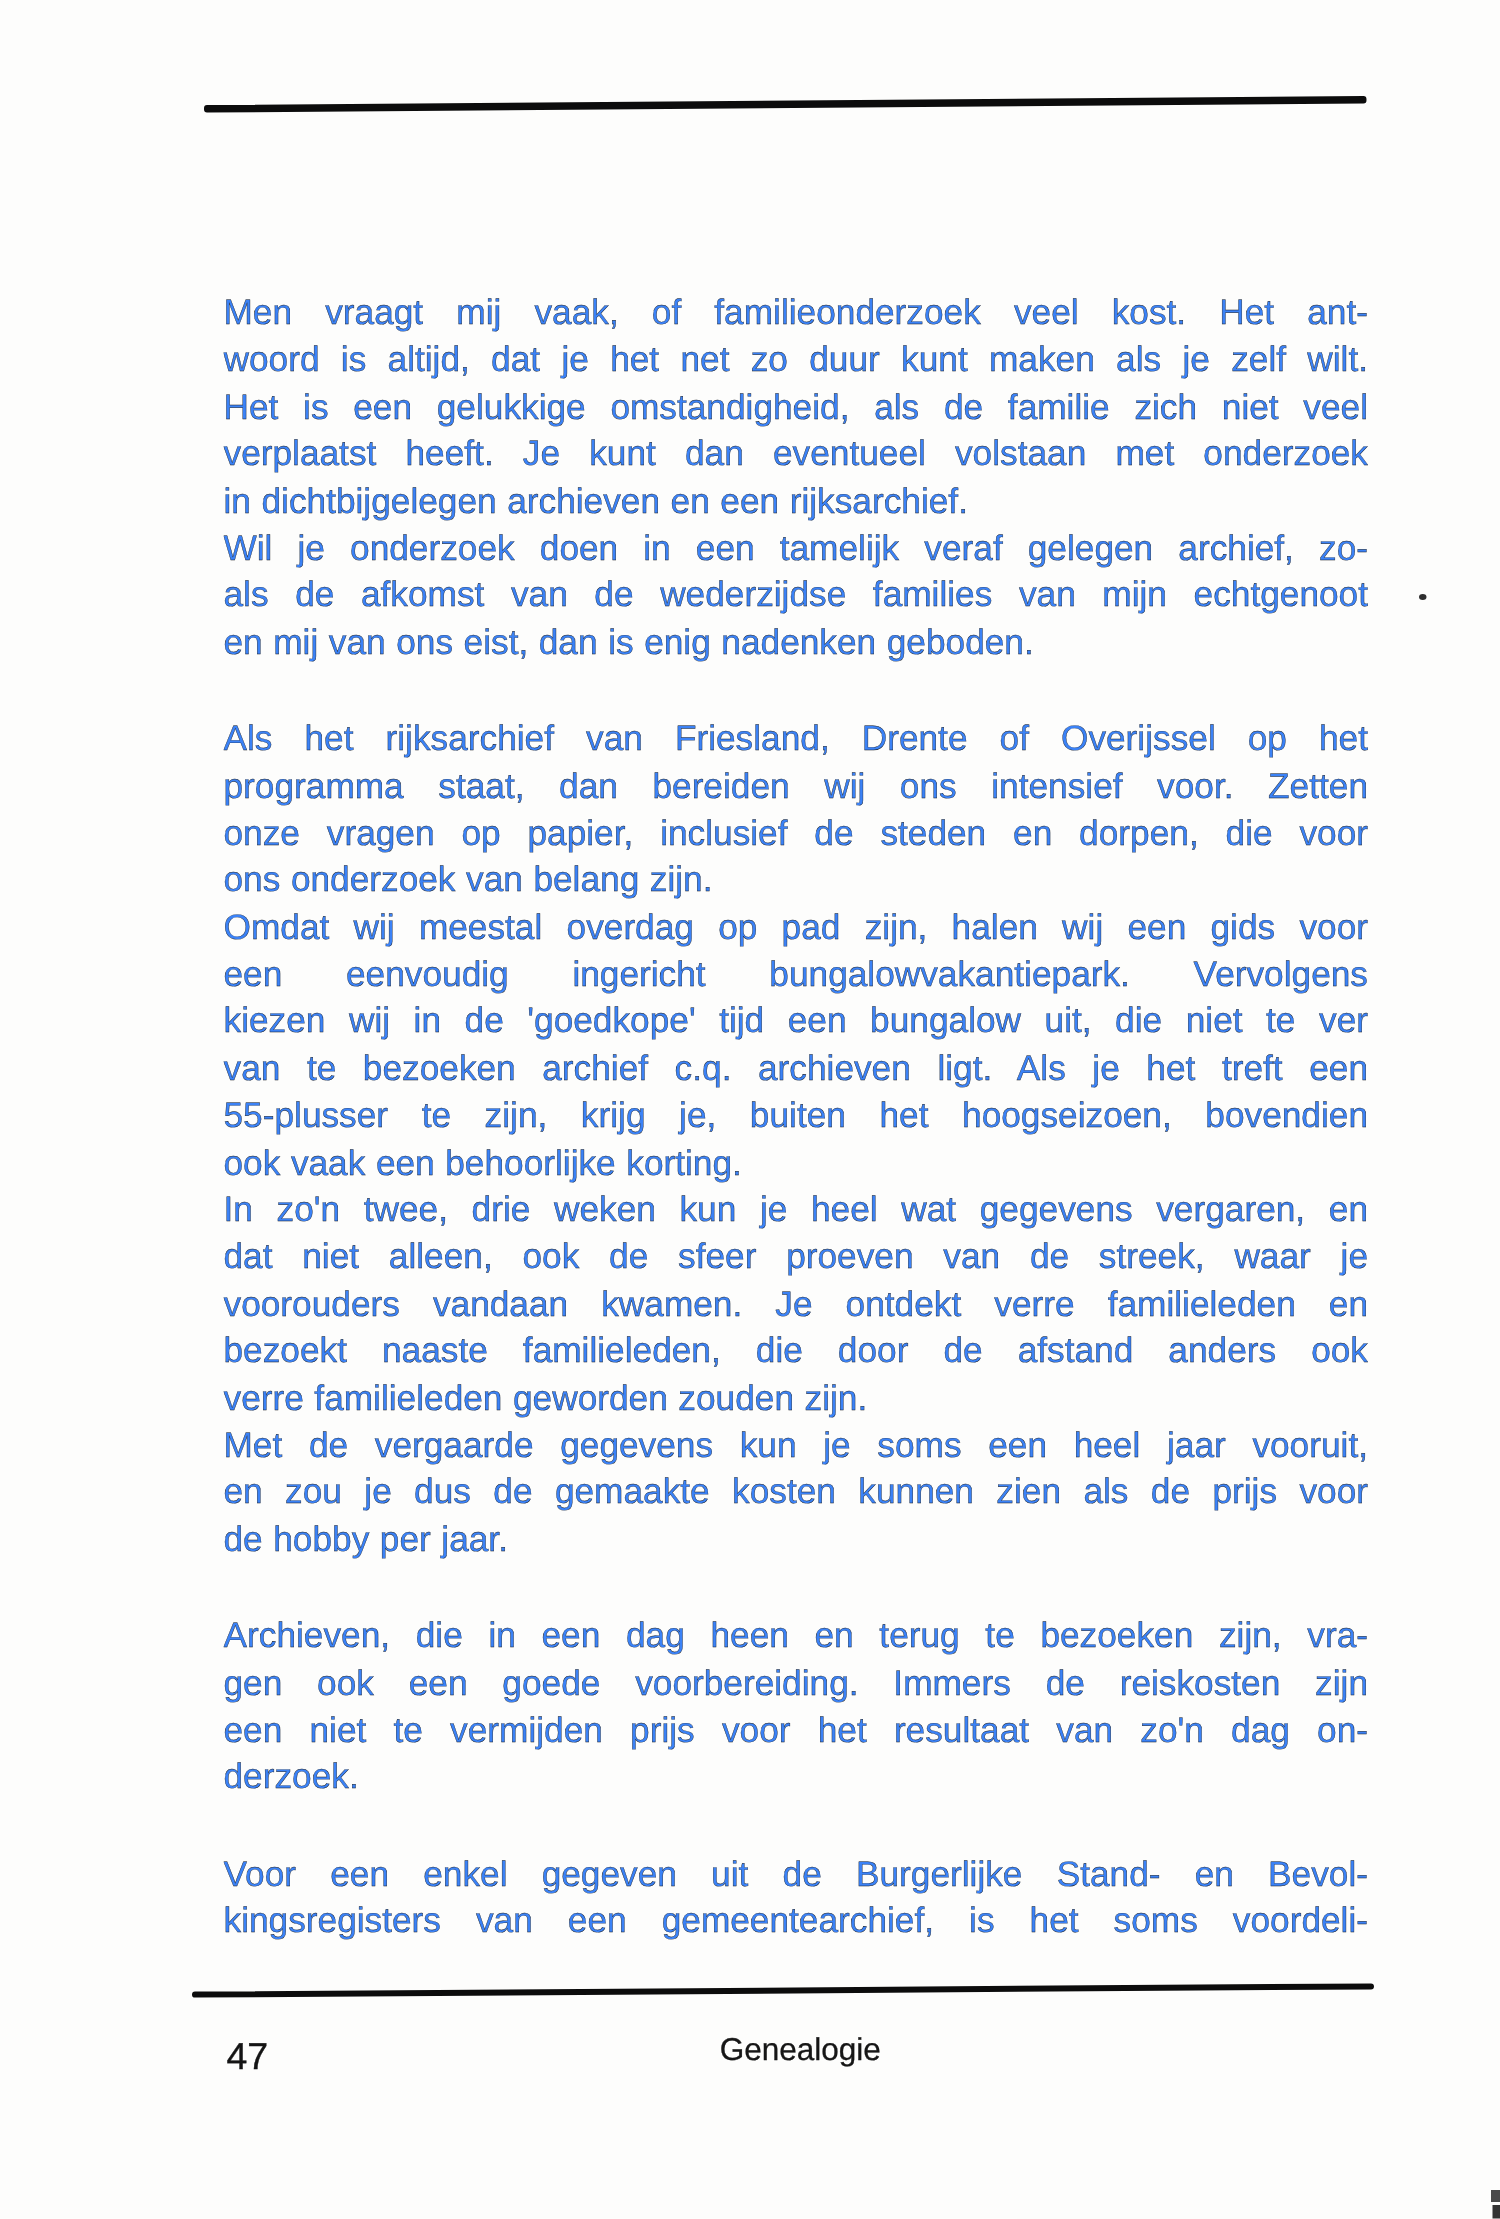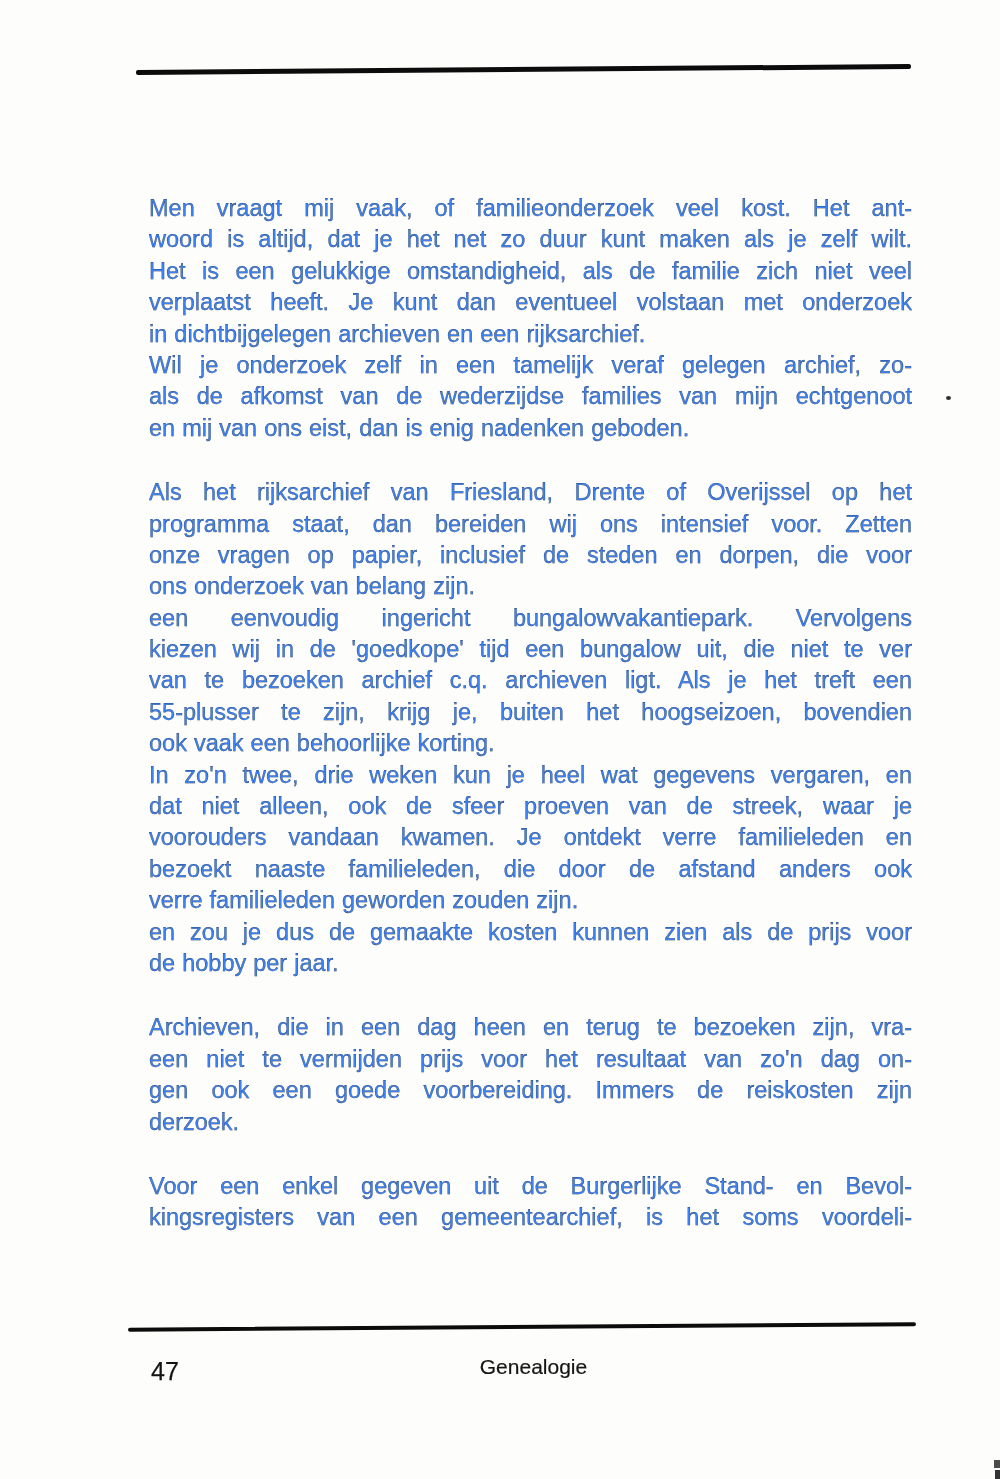--- a/index.html
+++ b/index.html
@@ -70,52 +70,54 @@
 
   <div class="body-text">
       <div class="para">
         <div class="line">Men vraagt mij vaak, of familieonderzoek veel kost. Het ant-</div>
         <div class="line">woord is altijd, dat je het net zo duur kunt maken als je zelf wilt.</div>
         <div class="line">Het is een gelukkige omstandigheid, als de familie zich niet veel</div>
         <div class="line">verplaatst heeft. Je kunt dan eventueel volstaan met onderzoek</div>
         <div class="line flush-left">in dichtbijgelegen archieven en een rijksarchief.</div>
       </div>
       <div class="para">
-        <div class="line">Wil je onderzoek zelf in een tamelijk veraf gelegen archief, zo-</div>
+        <div class="line">Wil je onderzoek doen in een tamelijk veraf gelegen archief, zo-</div>
         <div class="line">als de afkomst van de wederzijdse families van mijn echtgenoot</div>
         <div class="line flush-left">en mij van ons eist, dan is enig nadenken geboden.</div>
       </div>
       <div class="para gap">
         <div class="line">Als het rijksarchief van Friesland, Drente of Overijssel op het</div>
         <div class="line">programma staat, dan bereiden wij ons intensief voor. Zetten</div>
         <div class="line">onze vragen op papier, inclusief de steden en dorpen, die voor</div>
         <div class="line flush-left">ons onderzoek van belang zijn.</div>
       </div>
       <div class="para">
+        <div class="line">Omdat wij meestal overdag op pad zijn, halen wij een gids voor</div>
         <div class="line">een eenvoudig ingericht bungalowvakantiepark. Vervolgens</div>
         <div class="line">kiezen wij in de 'goedkope' tijd een bungalow uit, die niet te ver</div>
         <div class="line">van te bezoeken archief c.q. archieven ligt. Als je het treft een</div>
         <div class="line">55-plusser te zijn, krijg je, buiten het hoogseizoen, bovendien</div>
         <div class="line flush-left">ook vaak een behoorlijke korting.</div>
       </div>
       <div class="para">
         <div class="line">In zo'n twee, drie weken kun je heel wat gegevens vergaren, en</div>
         <div class="line">dat niet alleen, ook de sfeer proeven van de streek, waar je</div>
         <div class="line">voorouders vandaan kwamen. Je ontdekt verre familieleden en</div>
         <div class="line">bezoekt naaste familieleden, die door de afstand anders ook</div>
         <div class="line flush-left">verre familieleden geworden zouden zijn.</div>
       </div>
       <div class="para">
+        <div class="line">Met de vergaarde gegevens kun je soms een heel jaar vooruit,</div>
         <div class="line">en zou je dus de gemaakte kosten kunnen zien als de prijs voor</div>
         <div class="line flush-left">de hobby per jaar.</div>
       </div>
       <div class="para gap">
         <div class="line">Archieven, die in een dag heen en terug te bezoeken zijn, vra-</div>
+        <div class="line">gen ook een goede voorbereiding. Immers de reiskosten zijn</div>
         <div class="line">een niet te vermijden prijs voor het resultaat van zo'n dag on-</div>
-        <div class="line">gen ook een goede voorbereiding. Immers de reiskosten zijn</div>
         <div class="line flush-left">derzoek.</div>
       </div>
       <div class="para gap">
         <div class="line">Voor een enkel gegeven uit de Burgerlijke Stand- en Bevol-</div>
         <div class="line">kingsregisters van een gemeentearchief, is het soms voordeli-</div>
       </div>
     </div>
 
   <div class="rule footer-rule"></div>
 

